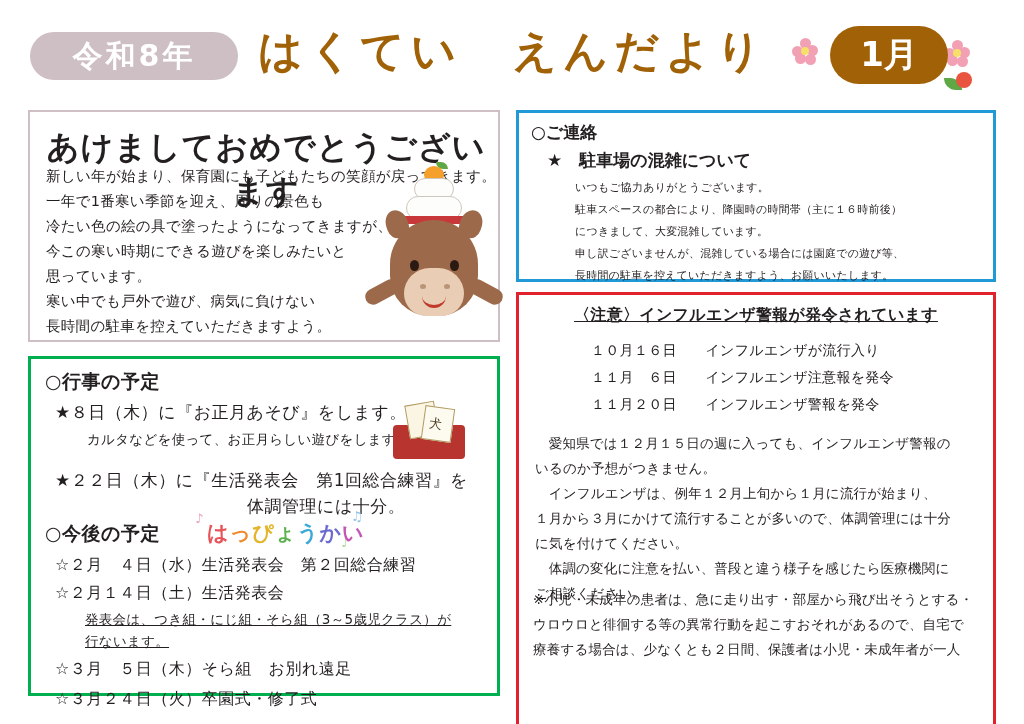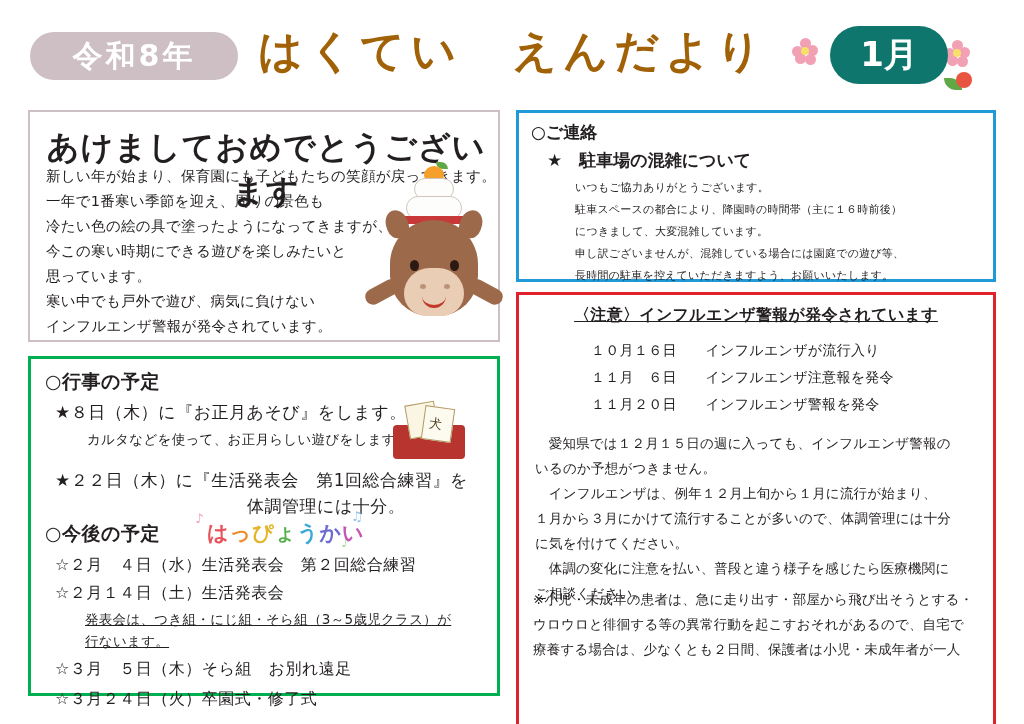--- a/index.html
+++ b/index.html
@@ -43,21 +43,21 @@
     font-size: 44px;
     font-weight: bold;
     letter-spacing: 6px;
     color: #a16207;
     white-space: nowrap;
   }
   #month-badge {
     position: absolute;
     left: 830px; top: 26px;
     width: 118px; height: 58px;
-    background: #0f766e;
+    background: #a16207;
     border-radius: 29px;
     display: flex; align-items: center; justify-content: center;
   }
   #month-badge span {
     color: #ffffff;
     font-size: 34px;
     font-weight: bold;
   }
   .blossom {
     position: absolute;
@@ -421,21 +421,21 @@
 
 <div class="box" id="box-greeting">
   <div id="greeting-title">あけましておめでとうございます</div>
   <div id="greeting-body">
     <div class="line">新しい年が始まり、保育園にも子どもたちの笑顔が戻ってきます。</div>
     <div class="line">一年で1番寒い季節を迎え、周りの景色も</div>
     <div class="line">冷たい色の絵の具で塗ったようになってきますが、</div>
     <div class="line">今この寒い時期にできる遊びを楽しみたいと</div>
     <div class="line">思っています。</div>
     <div class="line">寒い中でも戸外で遊び、病気に負けない</div>
-    <div class="line">インフルエンザ警報が発令されています。</div>
+    <div class="line">長時間の駐車を控えていただきますよう。</div>
   </div>
 
   <div id="horse">
     <div class="mikan-leaf"></div>
     <div class="mikan"></div>
     <div class="mochi-top"></div>
     <div class="mochi-bot"></div>
     <div class="tray"></div>
     <div class="ear-l"></div>
     <div class="ear-r"></div>

